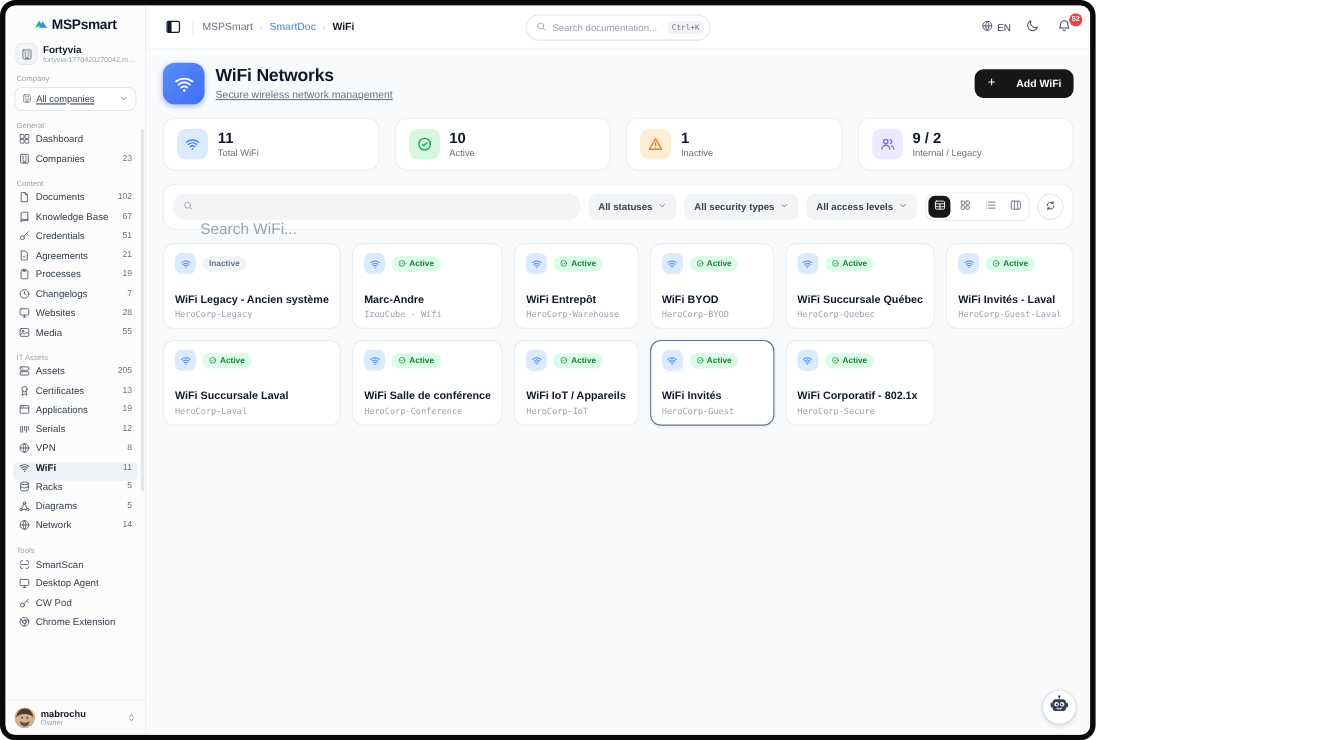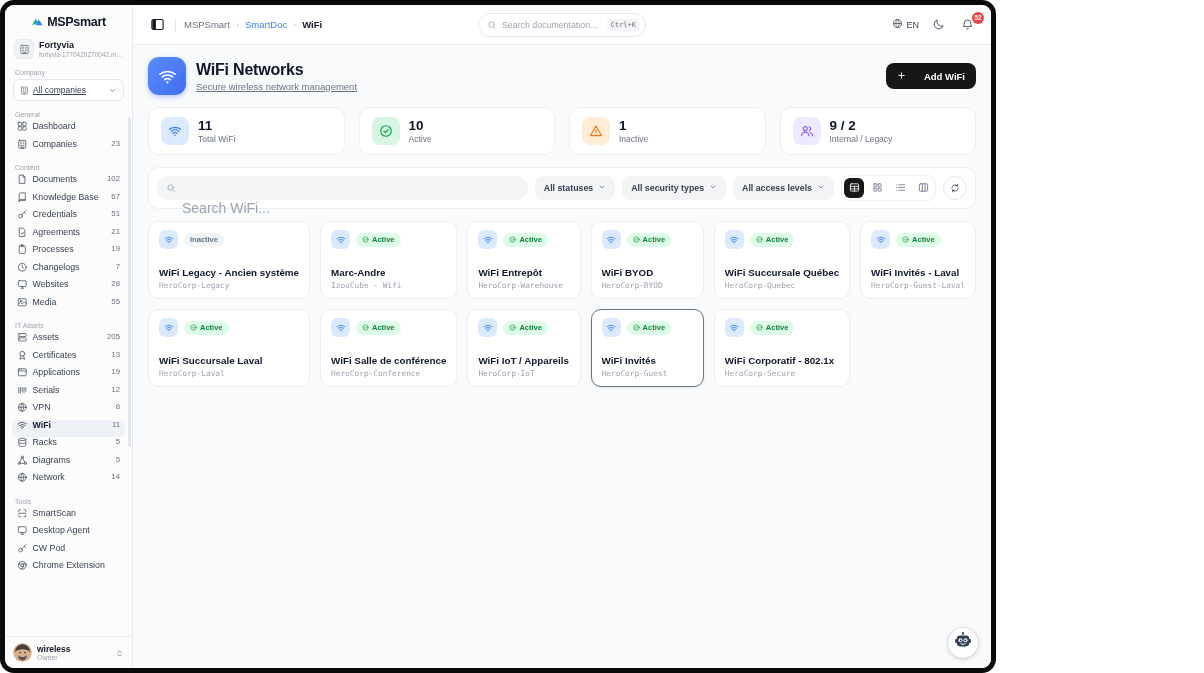--- a/index.html
+++ b/index.html
@@ -393,21 +393,21 @@
         <span class="avatar">
             <svg viewBox="0 0 24 24">
               <circle cx="12" cy="12" r="12" fill="#d9b08c"></circle>
               <path d="M2.5 11a9.5 9.5 0 0 1 19 0v.6c-2.2-2.8-5.4-3.8-9.5-3.8s-7.3 1-9.5 3.8z" fill="#44403c"></path>
               <path d="M6.5 15.5c0 4 2.4 6.5 5.5 6.5s5.5-2.5 5.5-6.5c-1.6 1.6-3.3 2.2-5.5 2.2s-3.9-.6-5.5-2.2z" fill="#57534e"></path>
               <circle cx="9" cy="12" r="1" fill="#292524"></circle>
               <circle cx="15" cy="12" r="1" fill="#292524"></circle>
             </svg>
           </span>
         <div>
-          <div class="user-name">wireless</div>
+          <div class="user-name">mabrochu</div>
           <div class="user-role">Owner</div>
         </div>
         <span class="user-caret"><svg viewBox="0 0 24 24" fill="none" stroke="currentColor" stroke-width="2.2" stroke-linecap="round" stroke-linejoin="round">
               <path d="M8 9l4-4 4 4M8 15l4 4 4-4"></path>
             </svg></span>
       </div>
     </aside>
 
     <div class="main">
       <header class="topbar">

